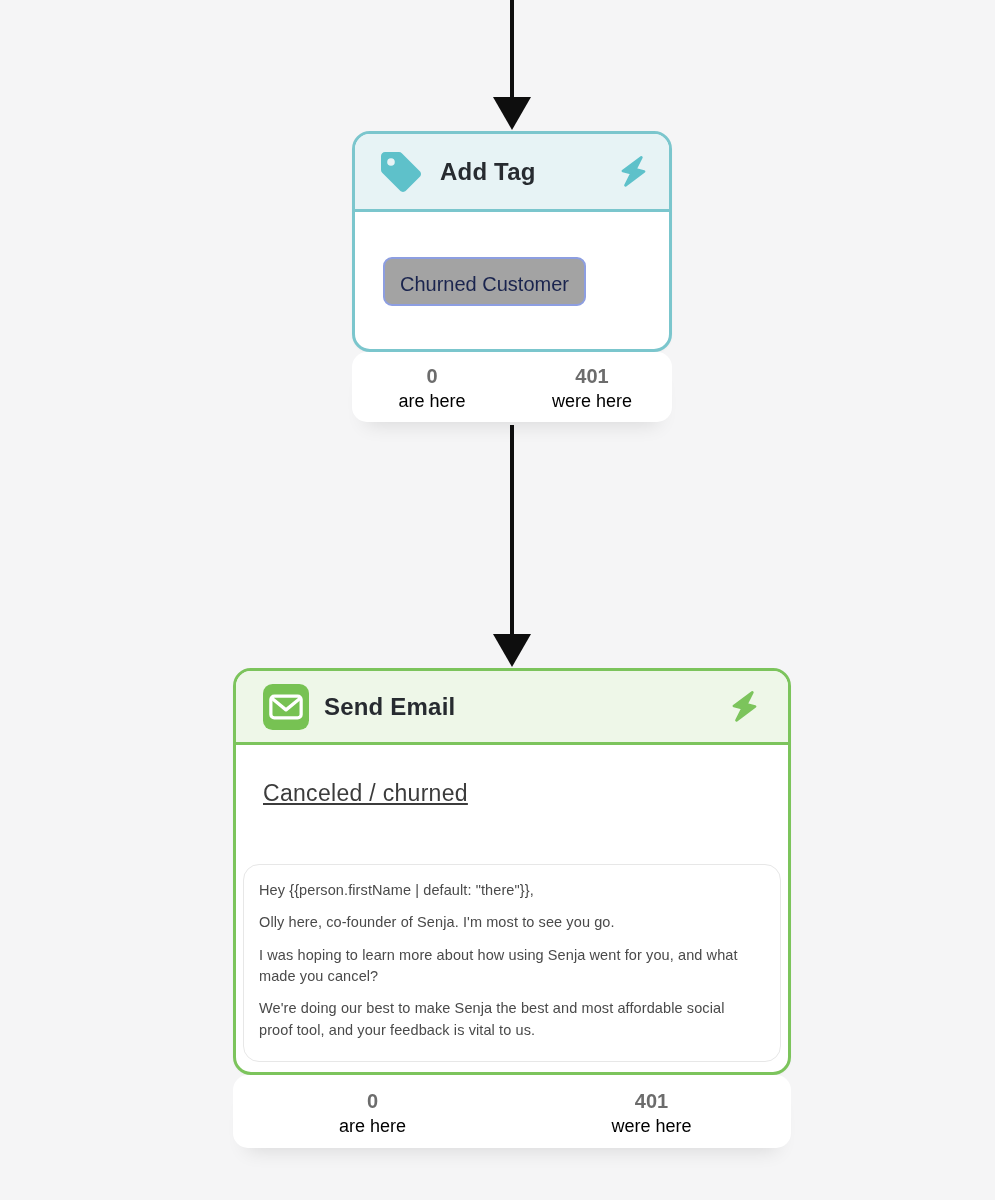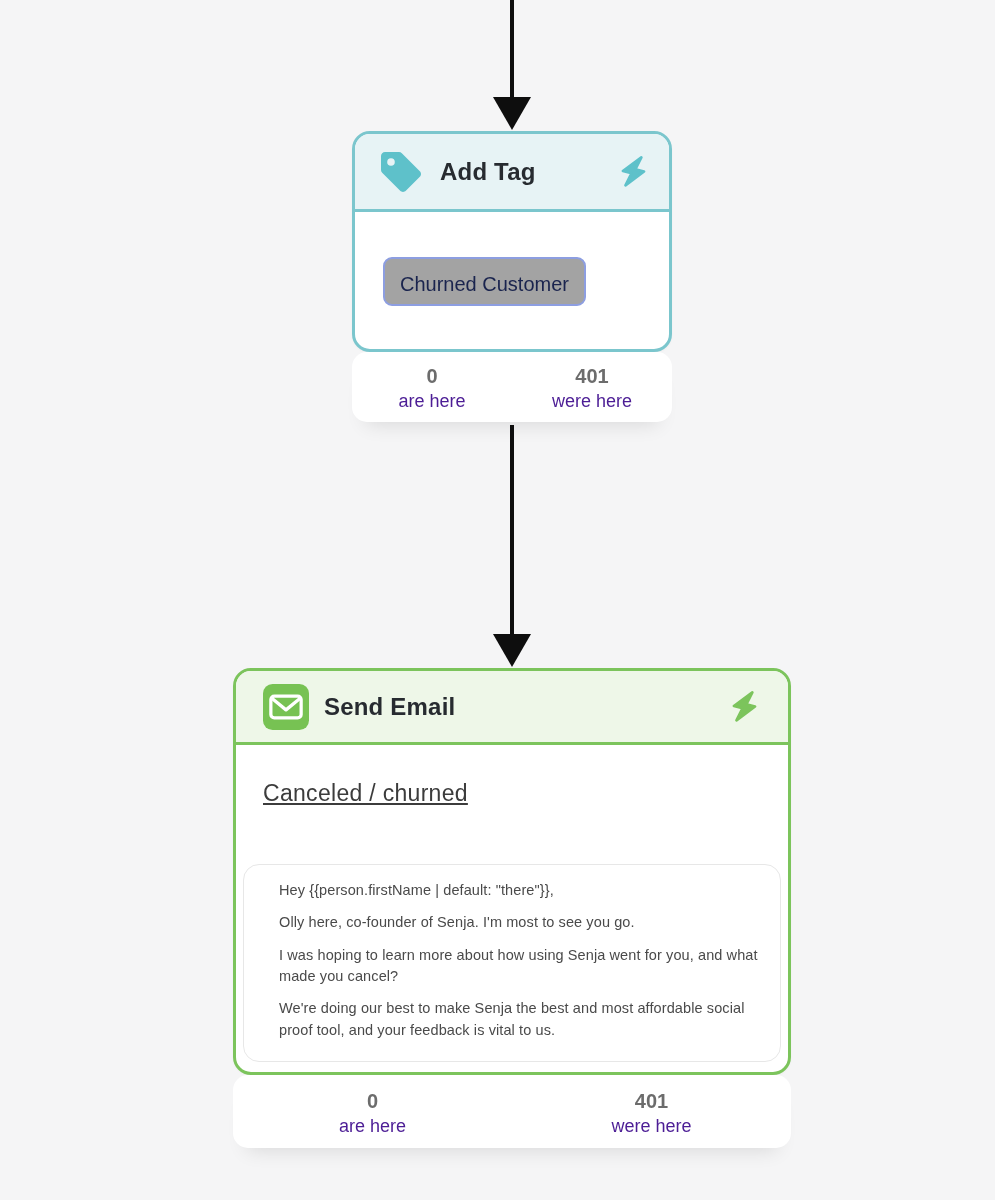--- a/index.html
+++ b/index.html
@@ -45,38 +45,38 @@
     display:inline-block; margin:45px 0 0 28px;
     background:#a3a3a3; border:2px solid #8d9ee1; border-radius:9px;
     padding:14px 15px 8px; font-size:20px; color:#1a244e;
   }
 
   
   .subject { margin:35px 0 0 27px; font-size:23px; font-weight:500; color:#3c3c3c; letter-spacing:.3px;text-decoration:underline; }
   .preview {
     margin:57px 7px 0 7px; height:198px;
     background:#fff; border:1.5px solid #e7e7e7; border-radius:16px;
-    padding:15px 22px 0 35px; overflow:hidden;
+    padding:15px 22px 0 15px; overflow:hidden;
   }
   .preview p {
     font-size:14.5px; line-height:1.47; color:#4a4a4a;
     margin:0 0 11px 0; letter-spacing:.1px;
   }
 
   
   .node-footer {
     position:absolute; background:#ffffff; border-radius:15px;
     display:flex; align-items:center;
     box-shadow:0 16px 20px -14px rgba(0,0,0,0.12);
   }
   .node-footer.teal-f  { left:352px; top:352px; width:320px; height:70px; }
   .node-footer.green-f { left:233px; top:1075px; width:558px; height:73px; }
   .stat { flex:1 1 50%; display:flex; flex-direction:column; align-items:center; justify-content:center; padding-top:3px; }
   .stat-value { font-size:20px; font-weight:700; color:#6c6c6c; }
-  .stat-label { font-size:18px; color:#4c1d95; margin-top:3px; }
+  .stat-label { font-size:18px; color:#000000; margin-top:3px; }
 </style>
 </head>
 <body>
 
 <div class="canvas">
 
   <div class="arrow-line a1"></div>
   <div class="arrow-head a1"></div>
 
   <div class="node teal">

